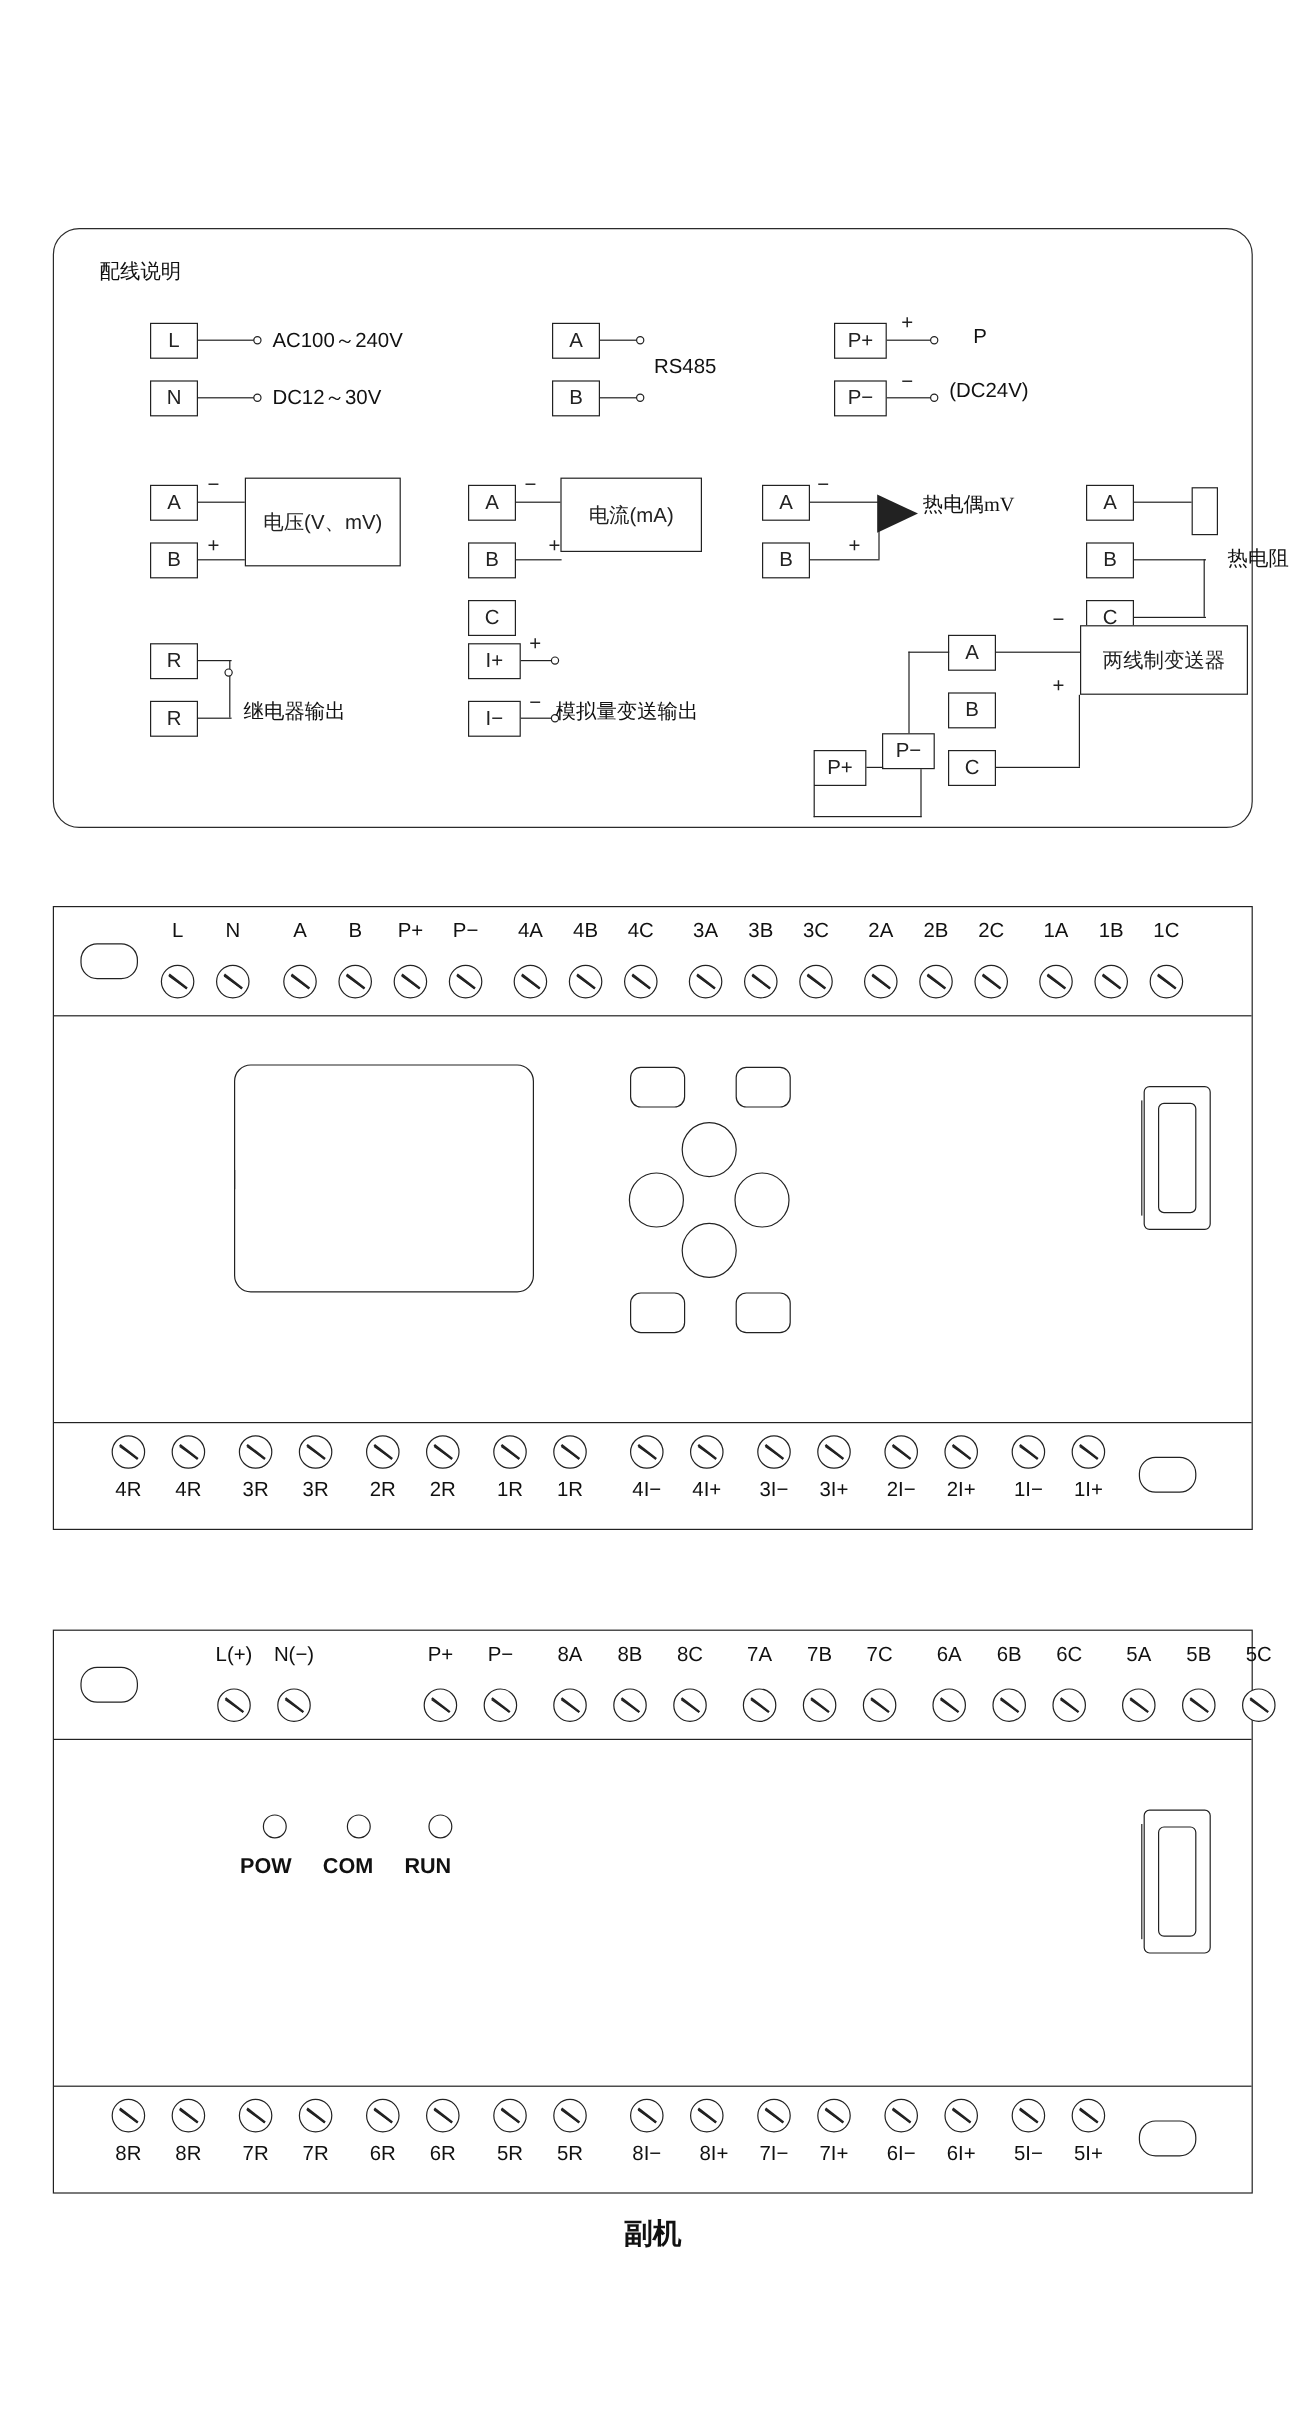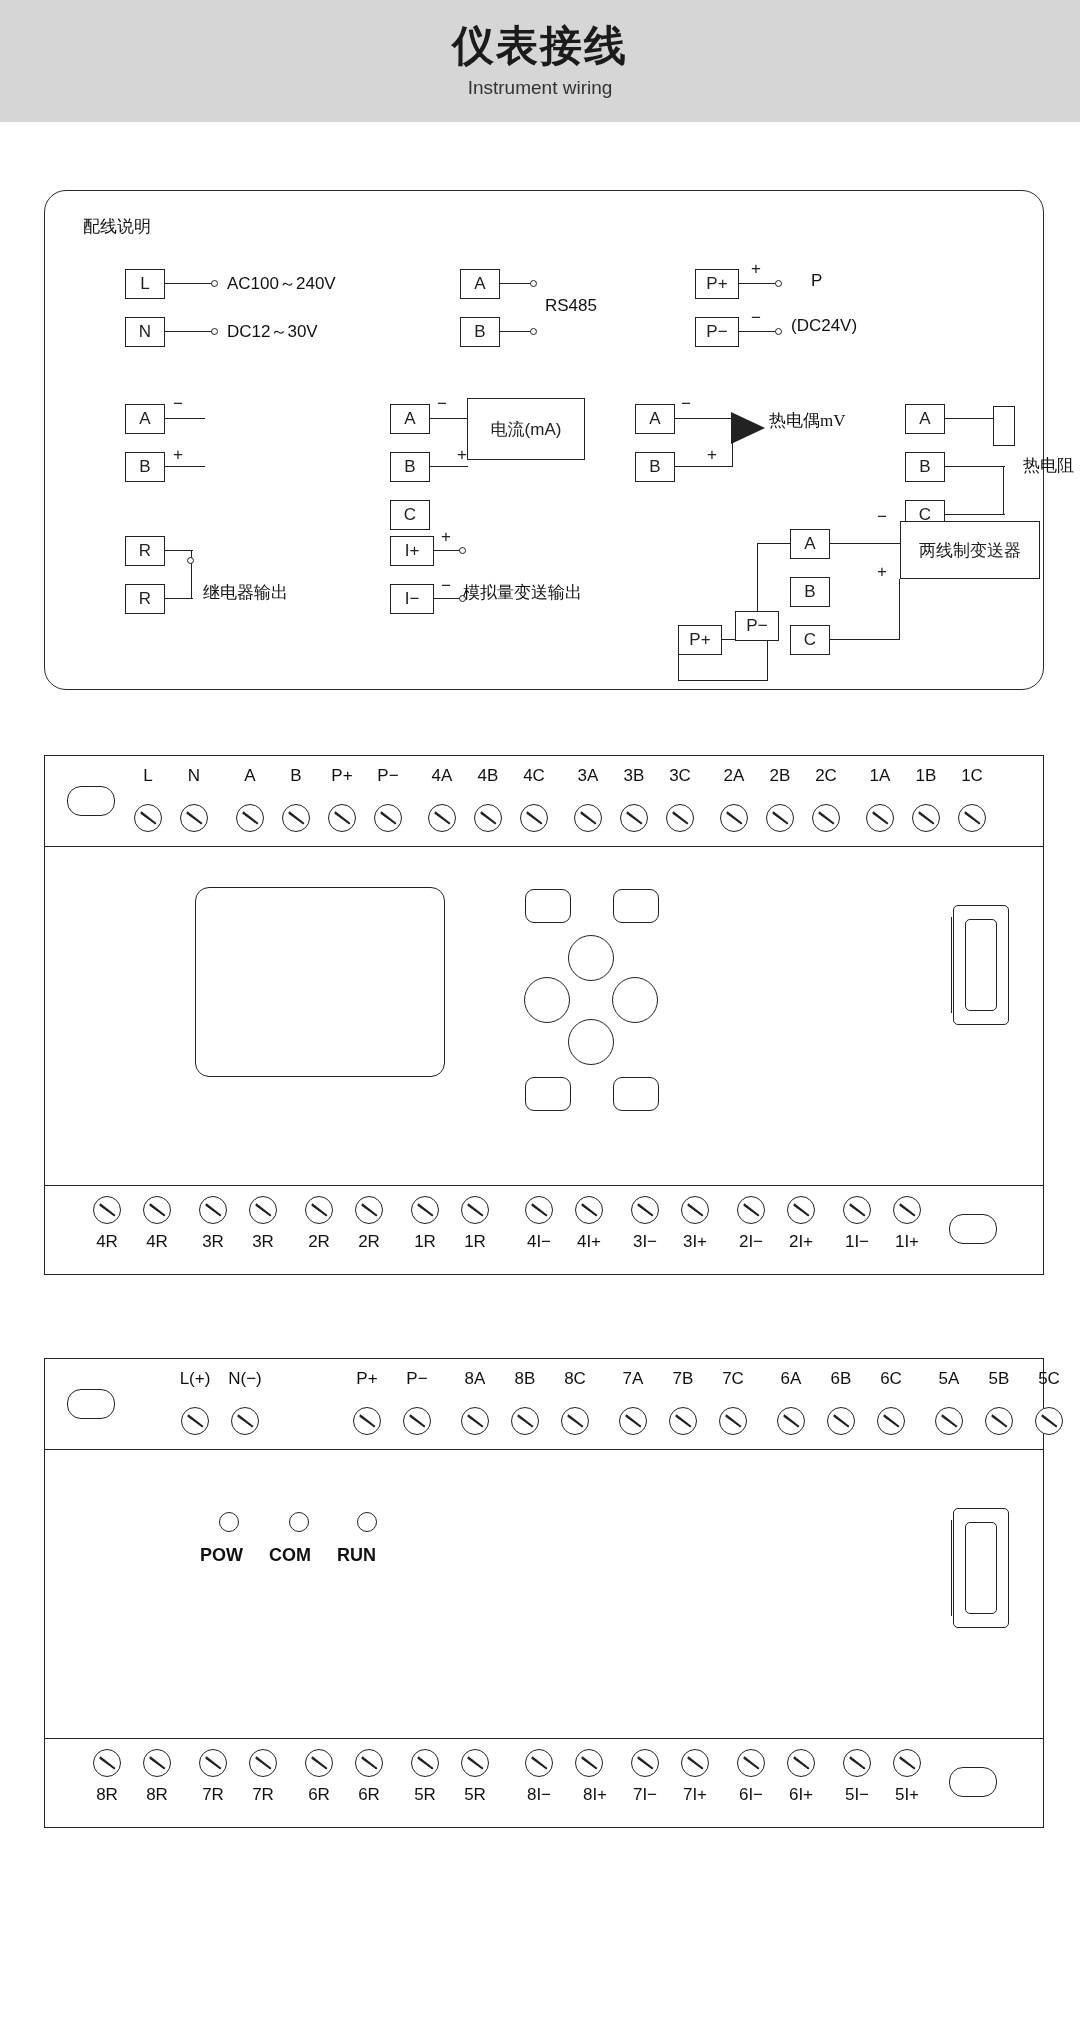--- a/index.html
+++ b/index.html
@@ -73,24 +73,20 @@
   .side-conn{position:absolute;border:1.6px solid #222;box-sizing:border-box;background:#fff;border-radius:5px;}
   .led{position:absolute;width:20px;height:20px;border:1.6px solid #222;border-radius:50%;box-sizing:border-box;background:#fff;}
   .ledlbl{position:absolute;font-size:18px;font-weight:bold;color:#111;}
   .caption{position:absolute;width:1000px;left:44px;text-align:center;font-size:24px;font-weight:bold;color:#111;}
 </style>
 </head>
 <body>
 
 <div class="page">
 
-  <div class="header">
-    <div class="zh">仪表接线</div>
-    <div class="en">Instrument wiring</div>
-  </div>
 
   <div class="legend">
     <div class="legend-title">配线说明</div>
 
     <div class="term" style="left:80px;top:78px;">L</div>
     <div class="term" style="left:80px;top:126px;">N</div>
     <div class="ln h" style="left:120px;top:92px;width:48px;"></div>
     <div class="ln h" style="left:120px;top:140px;width:48px;"></div>
     <div class="dot" style="left:166px;top:89px;"></div>
     <div class="dot" style="left:166px;top:137px;"></div>
@@ -115,20 +111,21 @@
     <div class="sign" style="left:706px;top:117px;">−</div>
     <div class="lbl" style="left:766px;top:80px;">P</div>
     <div class="lbl" style="left:746px;top:125px;">(DC24V)</div>
 
     <div class="term" style="left:80px;top:213px;">A</div>
     <div class="term" style="left:80px;top:261px;">B</div>
     <div class="ln h" style="left:120px;top:227px;width:40px;"></div>
     <div class="ln h" style="left:120px;top:275px;width:40px;"></div>
     <div class="sign" style="left:128px;top:203px;">−</div>
     <div class="sign" style="left:128px;top:254px;">+</div>
+    <div class="box" style="left:159px;top:207px;width:130px;height:74px;">电压(V、mV)</div>
 
     <div class="term" style="left:345px;top:213px;">A</div>
     <div class="term" style="left:345px;top:261px;">B</div>
     <div class="term" style="left:345px;top:309px;">C</div>
     <div class="ln h" style="left:385px;top:227px;width:38px;"></div>
     <div class="ln h" style="left:385px;top:275px;width:38px;"></div>
     <div class="sign" style="left:392px;top:203px;">−</div>
     <div class="sign" style="left:412px;top:254px;">+</div>
     <div class="box" style="left:422px;top:207px;width:118px;height:62px;">电流(mA)</div>
 
@@ -502,14 +499,15 @@
             <div class="slot"></div>
           </div>
           <div class="tlabel" style="left: 782px; width: 60px; top: 46px;">5I−</div>
           <div class="screw" style="left: 848px; top: 10px;">
             <div class="slot"></div>
           </div>
           <div class="tlabel" style="left: 832px; width: 60px; top: 46px;">5I+</div>
         </div>
     </div>
   </div>
+  <div class="caption" style="top:1845px;">副机</div>
 
 </div>
 
 </body></html>

